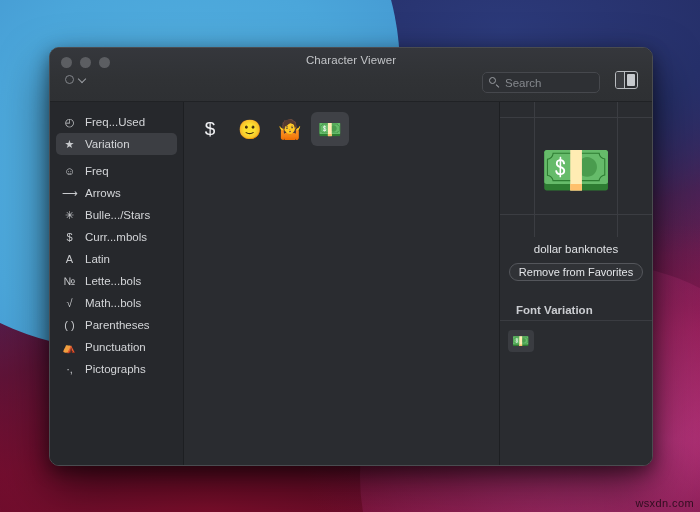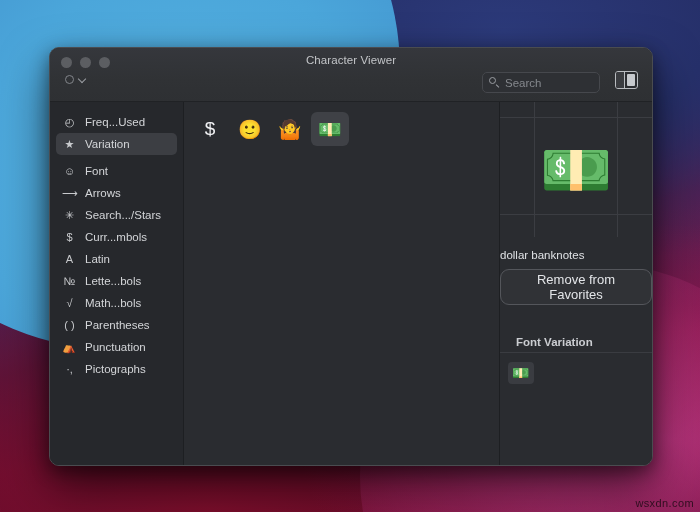--- a/index.html
+++ b/index.html
@@ -289,29 +289,30 @@
   .big-char {
     position: absolute;
     left: 0; right: 0; top: 0; bottom: 0;
     display: flex;
     align-items: center;
     justify-content: center;
     font-size: 58px;
     line-height: 1;
   }
   .char-name {
+    text-align: center;
     font-size: 11.5px;
     color: #dfe1e4;
-    margin-top: 12px;
+    margin-top: 6px;
   }
   .fav-btn {
-    margin: 8px auto 12px;
+    margin: 8px auto 4px;
     display: block;
     padding: 2px 9px;
-    font-size: 13px;
+    font-size: 11px;
     color: #e3e5e8;
     background: #303236;
     border: 1px solid #54565b;
     border-radius: 9px;
     font-family: "Liberation Sans", sans-serif;
     cursor: default;
   }
   .fv-title {
     margin: 19px 0 0 16px;
     font-size: 11.5px;
@@ -377,29 +378,29 @@
             <span class="side-icon">◴</span>
             <span class="side-label">Freq...Used</span>
           </div>
           <div class="side-item selected">
             <span class="side-icon">★</span>
             <span class="side-label">Variation</span>
           </div>
           <div class="side-spacer"></div>
           <div class="side-item">
             <span class="side-icon">☺</span>
-            <span class="side-label">Font</span>
+            <span class="side-label">Freq</span>
           </div>
           <div class="side-item">
             <span class="side-icon">⟶</span>
             <span class="side-label">Arrows</span>
           </div>
           <div class="side-item">
             <span class="side-icon">✳</span>
-            <span class="side-label">Search.../Stars</span>
+            <span class="side-label">Bulle.../Stars</span>
           </div>
           <div class="side-item">
             <span class="side-icon">$</span>
             <span class="side-label">Curr...mbols</span>
           </div>
           <div class="side-item">
             <span class="side-icon">A</span>
             <span class="side-label">Latin</span>
           </div>
           <div class="side-item">

